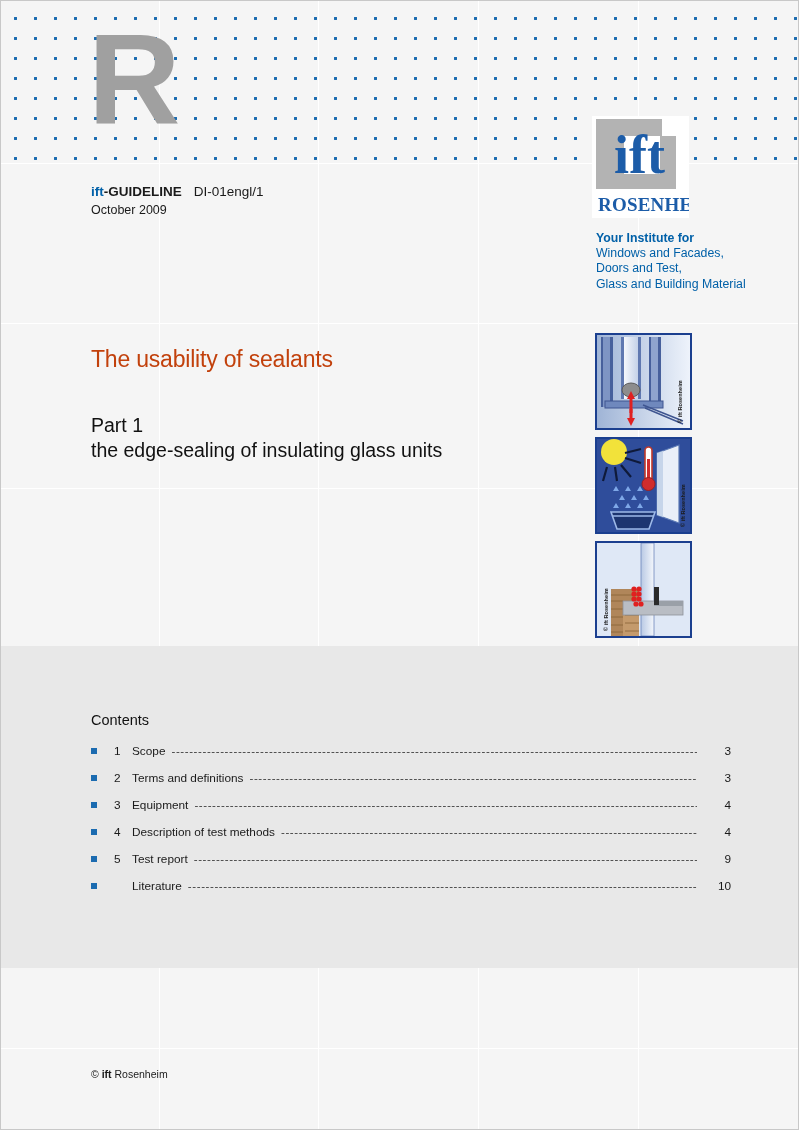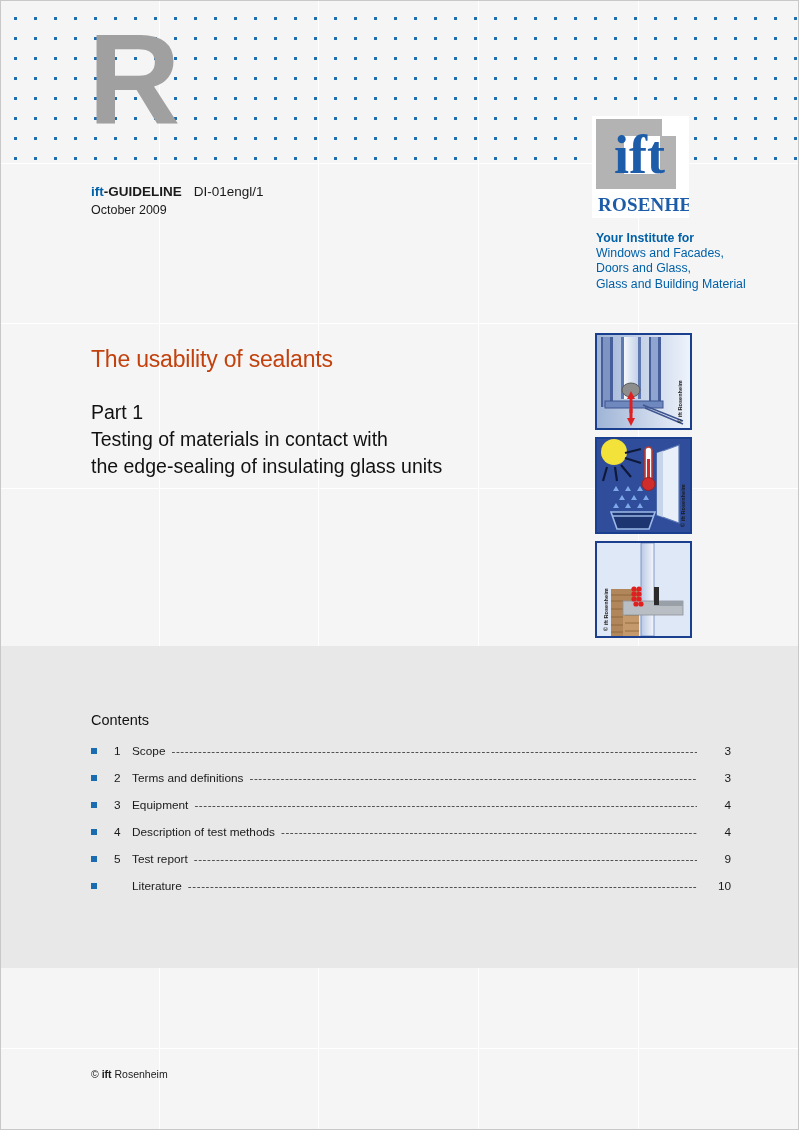--- a/index.html
+++ b/index.html
@@ -125,21 +125,21 @@
   }
   .title-main {
     font-size: 23px;
     font-weight: normal;
     color: #c2410c;
     letter-spacing: -0.2px;
   }
   .title-part {
     font-size: 19.5px;
     color: #111111;
-    margin-top: 28px;
+    margin-top: 41px;
   }
   .title-sub {
     font-size: 19.5px;
     color: #111111;
     line-height: 27px;
     margin-top: 2px;
   }
   
   .thumb {
     position: absolute;
@@ -264,28 +264,27 @@
       <rect x="32" y="58" width="52" height="15" fill="#b3b3b3"></rect>
       <rect x="68" y="20" width="16" height="53" fill="#b3b3b3"></rect>
       <text x="22" y="57" font-family="'Liberation Serif',serif" font-size="54" font-weight="bold" fill="#1c5ca8">ift</text>
       <text x="6" y="95" font-family="'Liberation Serif',serif" font-size="19" font-weight="bold" fill="#1c5ca8" letter-spacing="0.2">ROSENHEIM</text>
     </svg>
   </div>
 
   <div class="tagline">
     <div class="strong">Your Institute for</div>
     <div>Windows and Facades,</div>
-    <div>Doors and Glass,</div>
+    <div>Doors and Test,</div>
     <div>Glass and Building Material</div>
   </div>
 
   <div class="title-block">
     <div class="title-main">The usability of sealants</div>
     <div class="title-part">Part 1</div>
-    <div class="title-sub">Testing of materials in contact with</div>
     <div class="title-sub" style="margin-top:0">the edge-sealing of insulating glass units</div>
   </div>
 
   <div class="thumb" id="thumb-1">
     <svg width="93" height="93" viewBox="0 0 93 93">
       <defs>
         <linearGradient id="g1" x1="0" y1="0" x2="1" y2="0">
           <stop offset="0" stop-color="#9fb4d6"></stop>
           <stop offset="1" stop-color="#eef3fb"></stop>
         </linearGradient>

